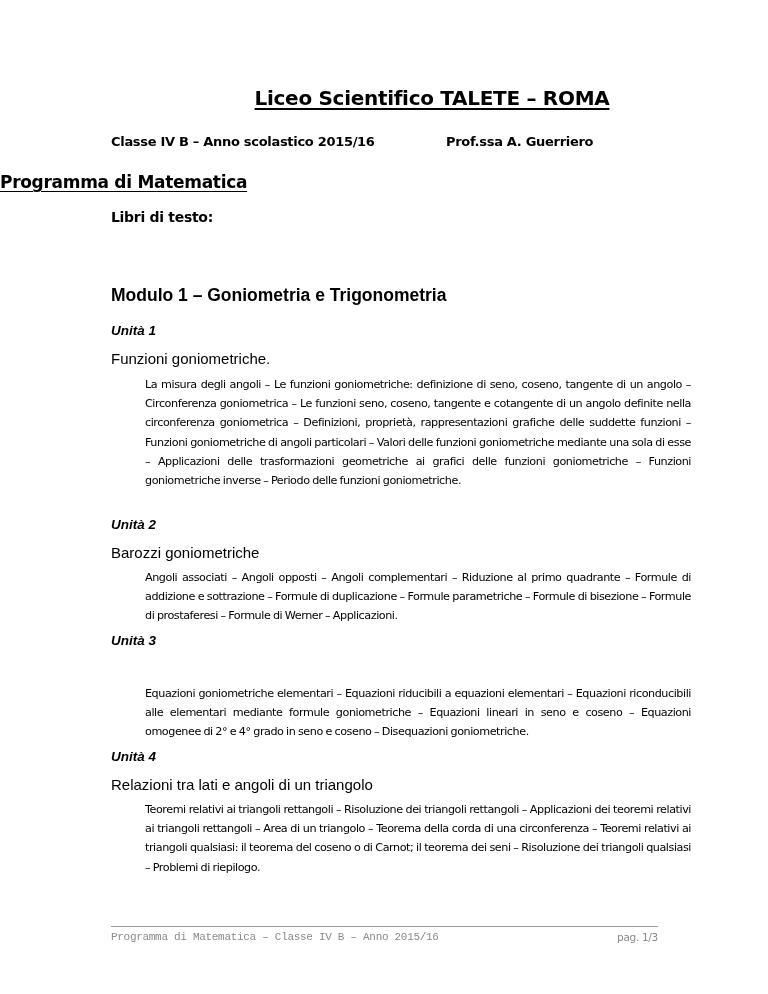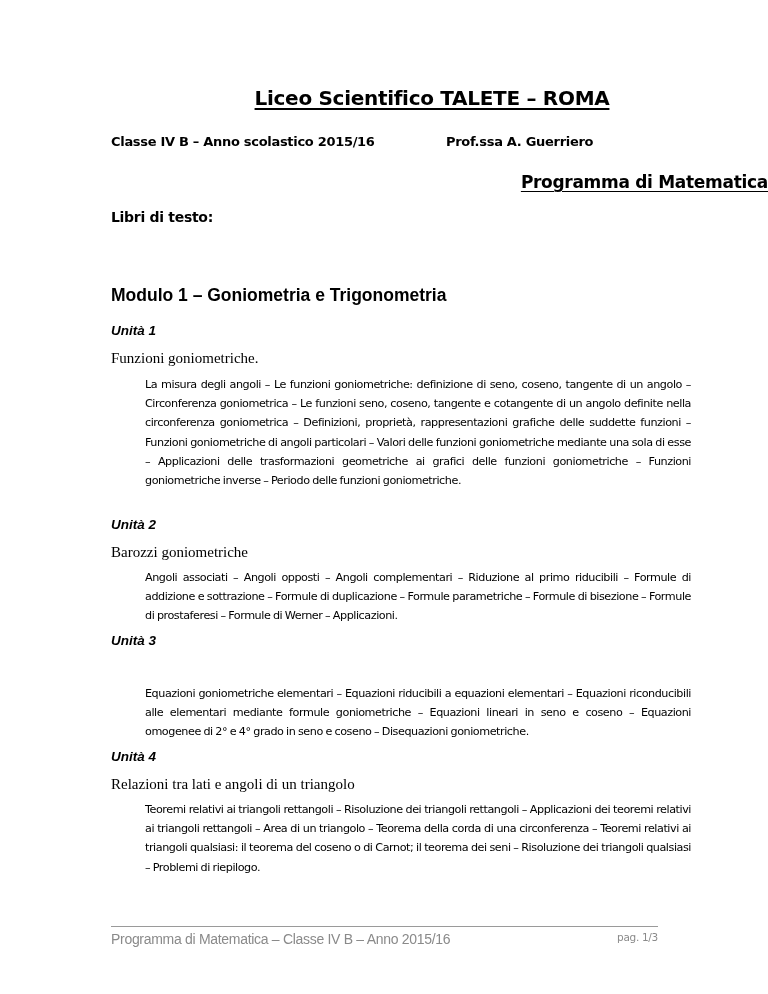--- a/index.html
+++ b/index.html
@@ -13,21 +13,21 @@
   }
   .class-line {
     position: absolute; left: 111px; top: 134px;
     font-family: "DejaVu Sans", sans-serif; font-weight: bold; font-size: 13px; letter-spacing: -0.3px;
   }
   .prof-line {
     position: absolute; left: 446px; top: 134px;
     font-family: "DejaVu Sans", sans-serif; font-weight: bold; font-size: 13px; letter-spacing: -0.3px;
   }
   .program-title {
-    position: absolute; left: 0; width: 768px; top: 172px; text-align: right;
+    position: absolute; left: 0; width: 768px; top: 172px; text-align: left;
     font-family: "DejaVu Sans", sans-serif; font-weight: bold; font-size: 17px;
     text-decoration: underline; text-underline-offset: 3px; letter-spacing: -0.3px;
   }
   .books-label {
     position: absolute; left: 111px; top: 209px;
     font-family: "DejaVu Sans", sans-serif; font-weight: bold; font-size: 14px; letter-spacing: -0.3px;
   }
   .books-text {
     position: absolute; left: 181px; top: 210px; width: 480px;
     font-family: "DejaVu Sans", sans-serif; font-size: 11.5px; line-height: 19px; letter-spacing: -0.35px;
@@ -37,35 +37,35 @@
   .module-title {
     position: absolute; left: 111px; top: 285px;
     font-family: "Liberation Sans", sans-serif; font-weight: bold; font-size: 17.5px;
   }
   .unit-label {
     position: absolute; left: 111px;
     font-family: "Liberation Sans", sans-serif; font-weight: bold; font-style: italic; font-size: 13.5px;
   }
   .unit-subtitle {
     position: absolute; left: 111px;
-    font-family: Liberation Serif, serif; font-size: 15px;
+    font-family: Liberation Sans, sans-serif; font-size: 15px;
   }
   .unit-body {
     position: absolute; left: 111px; width: 546px;
     font-family: "DejaVu Sans", sans-serif; font-size: 11.2px; line-height: 19.2px;
     text-align: justify; letter-spacing: -0.45px; word-spacing: -0.5px; margin-left: 34px;
   }
 
   .footer-rule {
     position: absolute; left: 111px; top: 926px; width: 547px; height: 0;
     border-top: 1px solid #9a9a9a;
   }
   .footer-left {
     position: absolute; left: 111px; top: 931px;
-    font-family: Liberation Sans, sans-serif; font-size: 14px; color: #8a8a8a; letter-spacing: -0.3px;
+    font-family: Liberation Mono, monospace; font-size: 11px; color: #8a8a8a; letter-spacing: -0.3px;
   }
   .footer-right {
     position: absolute; right: 110px; top: 931px;
     font-family: "DejaVu Sans", sans-serif; font-size: 10.5px; color: #8a8a8a; letter-spacing: -0.3px;
   }
 </style>
 </head>
 <body>
 
 <div class="page">
@@ -78,21 +78,21 @@
   <div class="books-label">Libri di testo:</div>
 
   <div class="module-title">Modulo 1 – Goniometria e Trigonometria</div>
 
   <div class="unit-label" style="top:323px">Unità 1</div>
   <div class="unit-subtitle" style="top:350px">Funzioni goniometriche.</div>
   <div class="unit-body" style="top:375px">La misura degli angoli – Le funzioni goniometriche: definizione di seno, coseno, tangente di un angolo – Circonferenza goniometrica – Le funzioni seno, coseno, tangente e cotangente di un angolo definite nella circonferenza goniometrica – Definizioni, proprietà, rappresentazioni grafiche delle suddette funzioni – Funzioni goniometriche di angoli particolari – Valori delle funzioni goniometriche mediante una sola di esse – Applicazioni delle trasformazioni geometriche ai grafici delle funzioni goniometriche – Funzioni goniometriche inverse – Periodo delle funzioni goniometriche.</div>
 
   <div class="unit-label" style="top:517px">Unità 2</div>
   <div class="unit-subtitle" style="top:544px">Barozzi goniometriche</div>
-  <div class="unit-body" style="top:568px">Angoli associati – Angoli opposti – Angoli complementari – Riduzione al primo riducibili – Formule di addizione e sottrazione – Formule di duplicazione – Formule parametriche – Formule di bisezione – Formule di prostaferesi – Formule di Werner – Applicazioni.</div>
+  <div class="unit-body" style="top:568px">Angoli associati – Angoli opposti – Angoli complementari – Riduzione al primo quadrante – Formule di addizione e sottrazione – Formule di duplicazione – Formule parametriche – Formule di bisezione – Formule di prostaferesi – Formule di Werner – Applicazioni.</div>
 
   <div class="unit-label" style="top:633px">Unità 3</div>
   <div class="unit-body" style="top:684px">Equazioni goniometriche elementari – Equazioni riducibili a equazioni elementari – Equazioni riconducibili alle elementari mediante formule goniometriche – Equazioni lineari in seno e coseno – Equazioni omogenee di 2° e 4° grado in seno e coseno – Disequazioni goniometriche.</div>
 
   <div class="unit-label" style="top:749px">Unità 4</div>
   <div class="unit-subtitle" style="top:776px">Relazioni tra lati e angoli di un triangolo</div>
   <div class="unit-body" style="top:800px">Teoremi relativi ai triangoli rettangoli – Risoluzione dei triangoli rettangoli – Applicazioni dei teoremi relativi ai triangoli rettangoli – Area di un triangolo – Teorema della corda di una circonferenza – Teoremi relativi ai triangoli qualsiasi: il teorema del coseno o di Carnot; il teorema dei seni – Risoluzione dei triangoli qualsiasi – Problemi di riepilogo.</div>
 
   <div class="footer-rule"></div>
   <div class="footer-left">Programma di Matematica – Classe IV B – Anno 2015/16</div>

